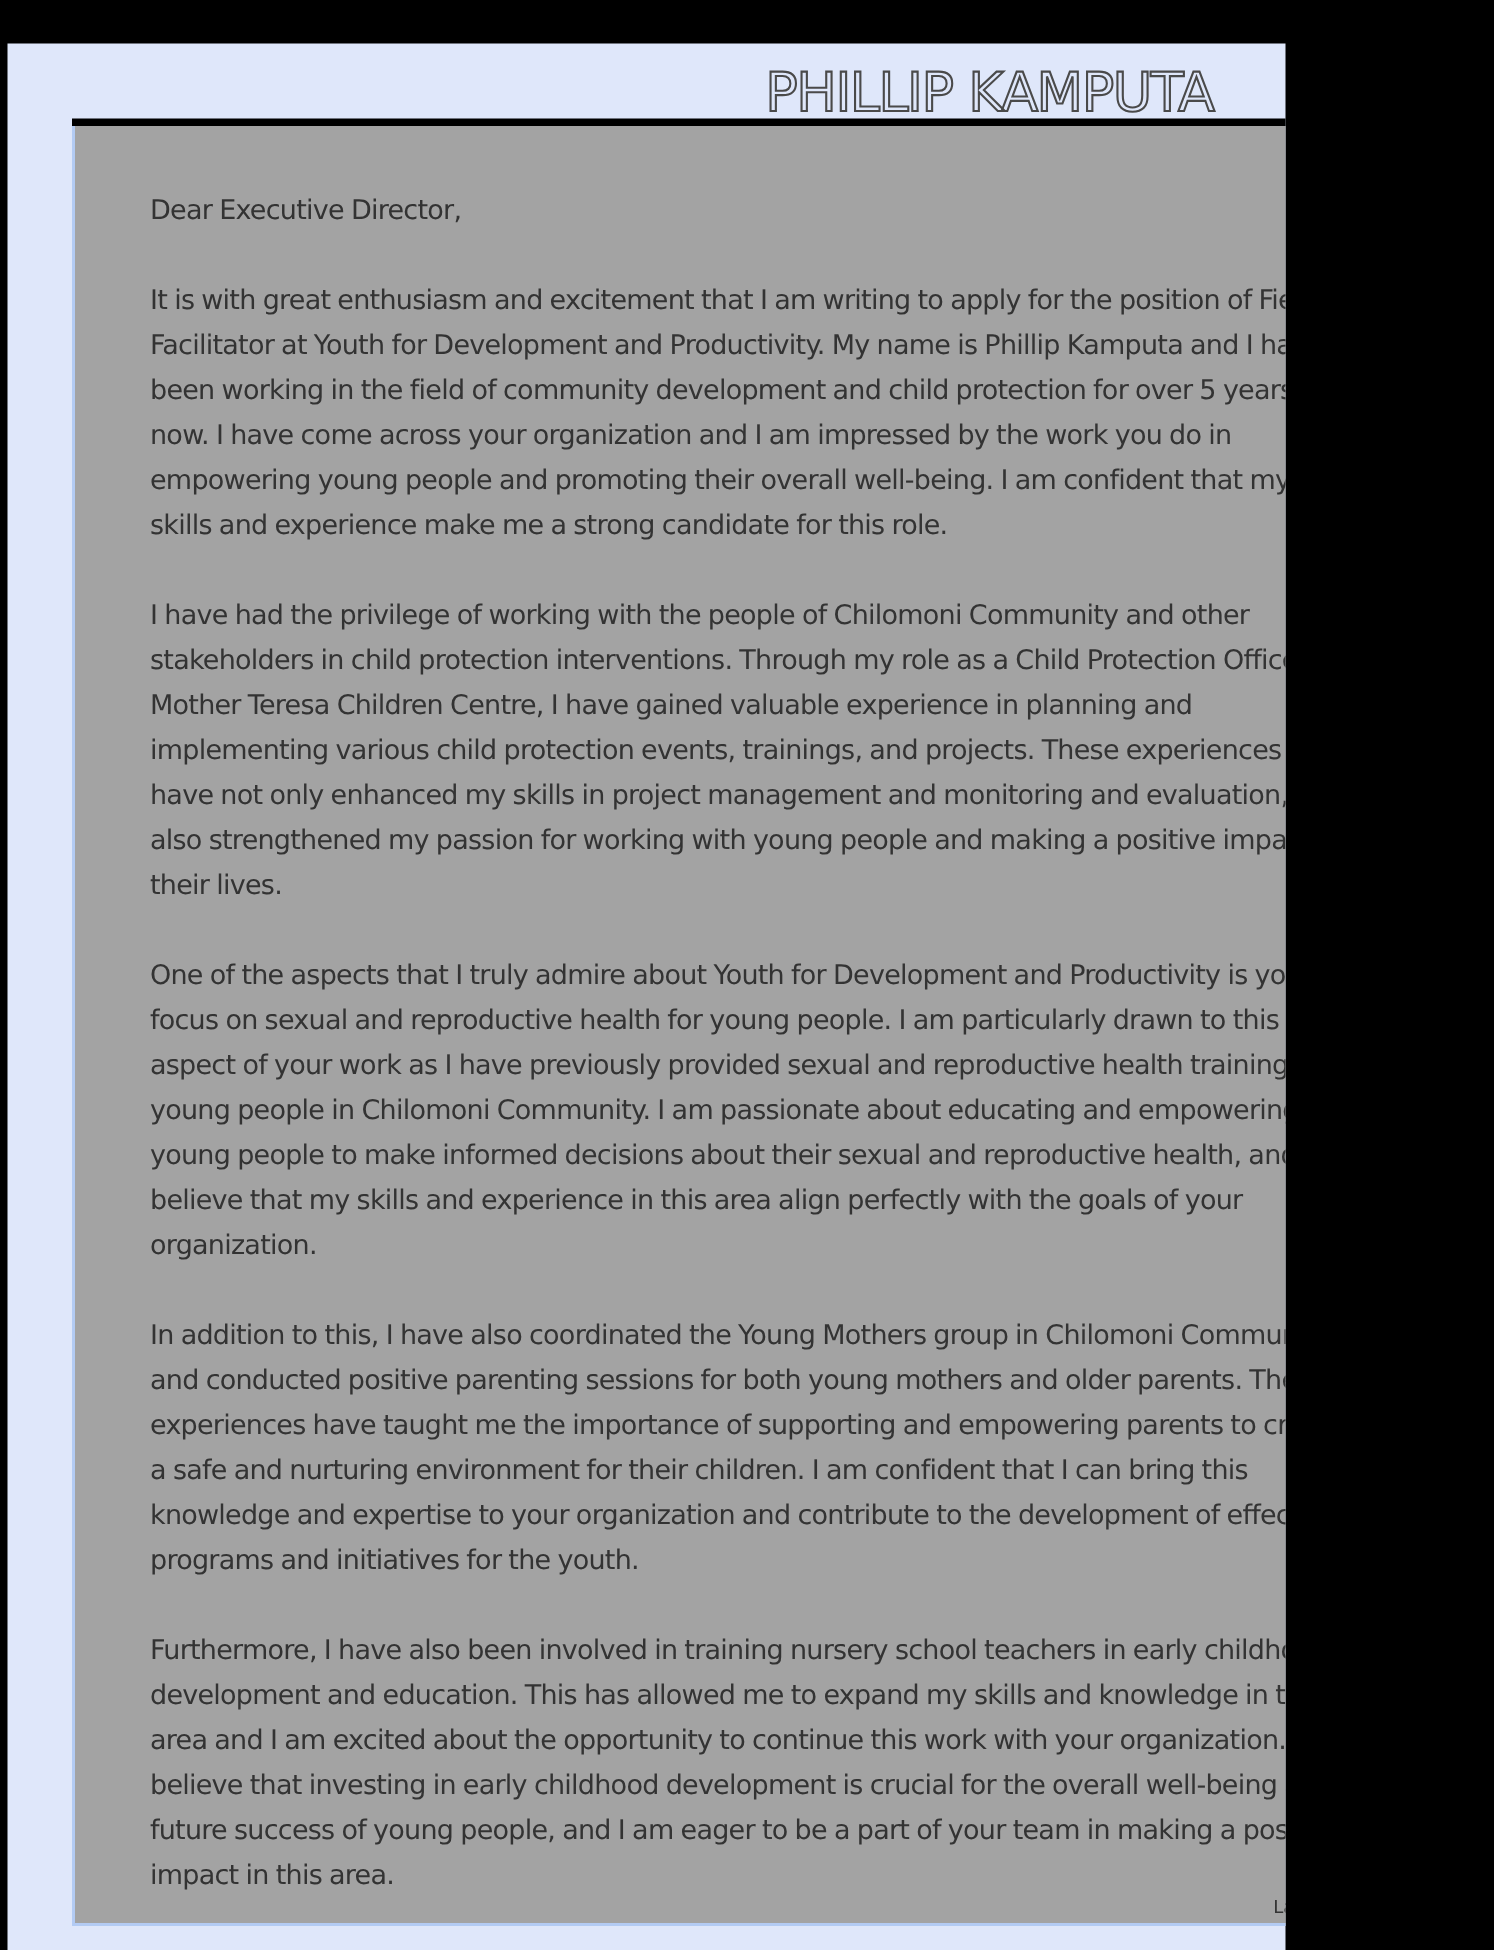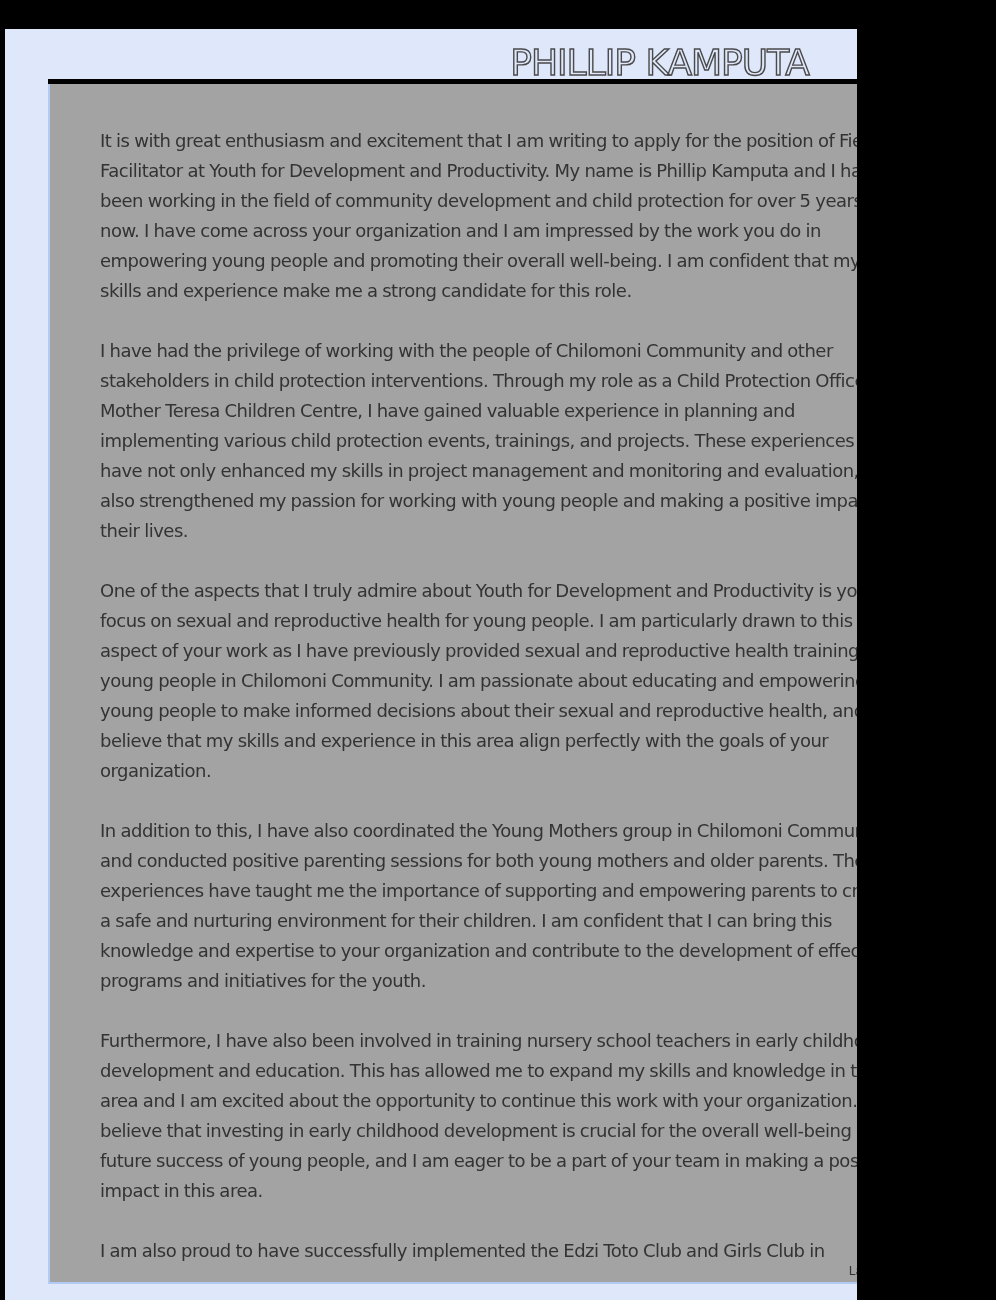--- a/index.html
+++ b/index.html
@@ -76,20 +76,21 @@
 </head>
 <body>
 
 <div class="frame">
   <div class="name-title">PHILLIP KAMPUTA</div>
   <div class="top-bar"></div>
   <div class="card">
     <div class="watermark">Lazyapply.com</div>
   </div>
   <div class="letter">
+    <p>Dear Executive Director,</p>
     <p>It is with great enthusiasm and excitement that I am writing to apply for the position of Field Facilitator at Youth for Development and Productivity. My name is Phillip Kamputa and I have been working in the field of community development and child protection for over 5 years now. I have come across your organization and I am impressed by the work you do in empowering young people and promoting their overall well-being. I am confident that my skills and experience make me a strong candidate for this role.</p>
     <p>I have had the privilege of working with the people of Chilomoni Community and other stakeholders in child protection interventions. Through my role as a Child Protection Officer at Mother Teresa Children Centre, I have gained valuable experience in planning and implementing various child protection events, trainings, and projects. These experiences have not only enhanced my skills in project management and monitoring and evaluation, but also strengthened my passion for working with young people and making a positive impact in their lives.</p>
     <p>One of the aspects that I truly admire about Youth for Development and Productivity is your focus on sexual and reproductive health for young people. I am particularly drawn to this aspect of your work as I have previously provided sexual and reproductive health trainings to young people in Chilomoni Community. I am passionate about educating and empowering young people to make informed decisions about their sexual and reproductive health, and I believe that my skills and experience in this area align perfectly with the goals of your organization.</p>
     <p>In addition to this, I have also coordinated the Young Mothers group in Chilomoni Community and conducted positive parenting sessions for both young mothers and older parents. These experiences have taught me the importance of supporting and empowering parents to create a safe and nurturing environment for their children. I am confident that I can bring this knowledge and expertise to your organization and contribute to the development of effective programs and initiatives for the youth.</p>
     <p>Furthermore, I have also been involved in training nursery school teachers in early childhood development and education. This has allowed me to expand my skills and knowledge in this area and I am excited about the opportunity to continue this work with your organization. I believe that investing in early childhood development is crucial for the overall well-being and future success of young people, and I am eager to be a part of your team in making a positive impact in this area.</p>
     <p>I am also proud to have successfully implemented the Edzi Toto Club and Girls Club in</p>
   </div>
 </div>
 
 </body></html>

